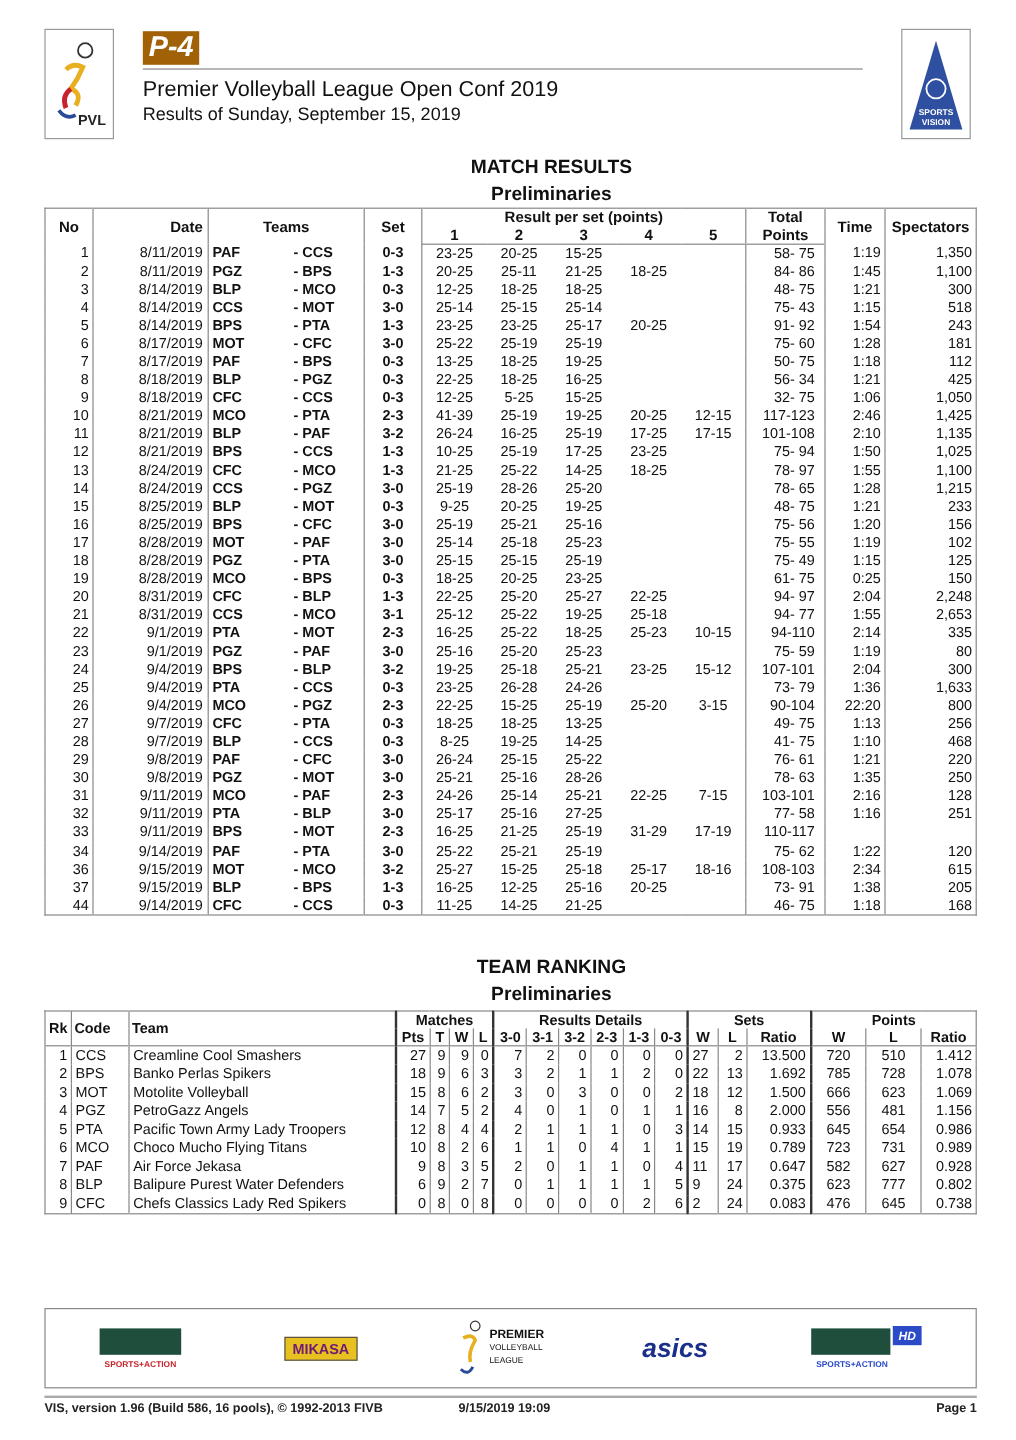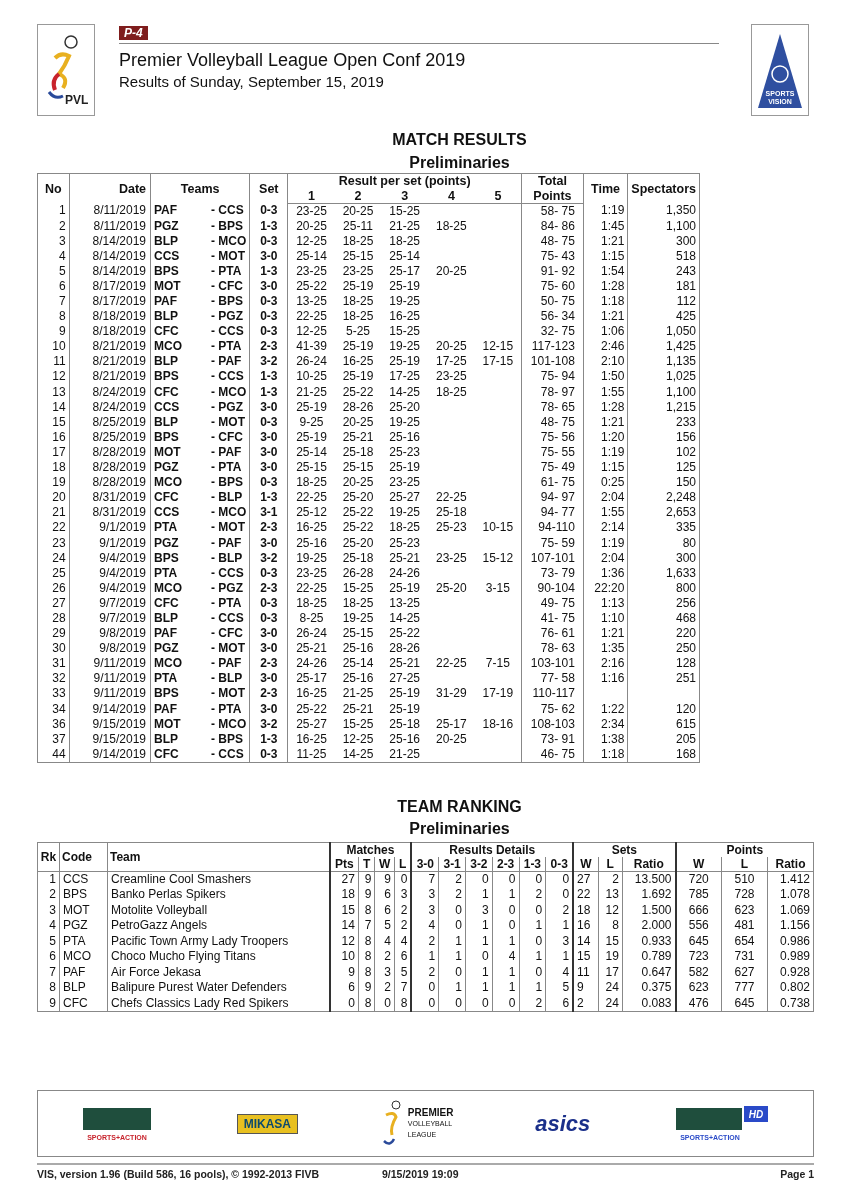--- a/index.html
+++ b/index.html
@@ -3,26 +3,26 @@
 <meta charset="utf-8">
 <style>
   * { box-sizing: border-box; margin: 0; padding: 0; }
   body { width: 847px; height: 1200px; background: #fff; font-family: "Liberation Sans", sans-serif; color: #111; position: relative; overflow: hidden; }
   .header { position: absolute; top: 24px; left: 37px; width: 772px; height: 92px; }
   .logo-box { position: absolute; top: 0; width: 56px; height: 92px; border: 1px solid #999; background: #fff; display: flex; align-items: center; justify-content: center; }
   .logo-left { left: 0; width: 58px; }
   .logo-right { right: 0; width: 58px; }
   .title-block { position: absolute; left: 82px; top: 2px; width: 600px; }
   .title-line { font-size: 24px; display: flex; align-items: center; border-bottom: 1px solid #888; padding-bottom: 3px; width: 600px; }
-  .p4 { background: #7f1d1d; color: #fff; font-weight: bold; font-size: 12px; padding: 0 5px; margin-right: 8px; font-style: italic; }
+  .p4 { background: #a16207; color: #fff; font-weight: bold; font-size: 24px; padding: 0 5px; margin-right: 8px; font-style: italic; }
   .subtitle { font-size: 18px; margin-top: 6px; }
   .subdate { font-size: 15px; margin-top: 2px; }
   .section-title { position: absolute; left: 0; width: 847px; text-align: center; font-weight: bold; font-size: 16px; margin-left: 36px; }
   table { border-collapse: collapse; font-size: 12px; }
-  .match-table { position: absolute; top: 173px; left: 37px; width: 663px; border: 1px solid #888; }
+  .match-table { position: absolute; top: 173px; left: 37px; width: 777px; border: 1px solid #888; }
   .match-table th { font-weight: bold; font-size: 12.5px; }
   .match-table td { padding: 0 3px; height: 15.1px; line-height: 15px; white-space: nowrap; }
   .match-table thead tr:last-child th { border-bottom: 1px solid #888; }
   .bl { border-left: 1px solid #888; }
   .r { text-align: right; }
   .c { text-align: center; }
   .b { font-weight: bold; }
   .rank-table { position: absolute; top: 842px; left: 37px; width: 777px; border: 1px solid #888; font-size: 12px; }
   .rank-table th { font-weight: bold; font-size: 12px; padding: 0 2px; }
   .rank-table td { height: 15.5px; line-height: 15px; padding: 0 3px; white-space: nowrap; }
@@ -873,21 +873,21 @@
     </tbody>
 </table>
 
 <div class="sponsors">
   <div>
     <svg width="76" height="40" viewBox="0 0 76 40">
         <rect x="4" y="6" width="68" height="22" fill="#1f4e3d"></rect>
         <text x="38" y="38" text-anchor="middle" font-size="7" fill="#c8232c" font-weight="bold" font-family="Liberation Sans, sans-serif">SPORTS+ACTION</text>
       </svg>
   </div>
-  <div style="background:#e8c020;border:1px solid #555;padding:2px 6px;font-weight:bold;font-size:12px;color:#0c4a6e;">MIKASA</div>
+  <div style="background:#e8c020;border:1px solid #555;padding:2px 6px;font-weight:bold;font-size:12px;color:#701a75;">MIKASA</div>
   <div style="display:flex;align-items:center;gap:4px;">
     <svg width="24" height="50" viewBox="0 0 24 50">
         <circle cx="16" cy="6" r="4" fill="none" stroke="#333"></circle>
         <path d="M6 16 Q14 12 16 18 Q10 28 12 36" fill="none" stroke="#e8b020" stroke-width="3"></path>
         <path d="M4 42 Q10 48 14 40" fill="none" stroke="#2a4a9a" stroke-width="2.5"></path>
       </svg>
     <div style="font-size:10px;font-weight:bold;line-height:10px;">PREMIER<br><span style="font-size:7px;font-weight:normal;">VOLLEYBALL<br>LEAGUE</span></div>
   </div>
   <div style="color:#1a2f8a;font-size:22px;font-style:italic;font-weight:bold;">asics</div>
   <div>

